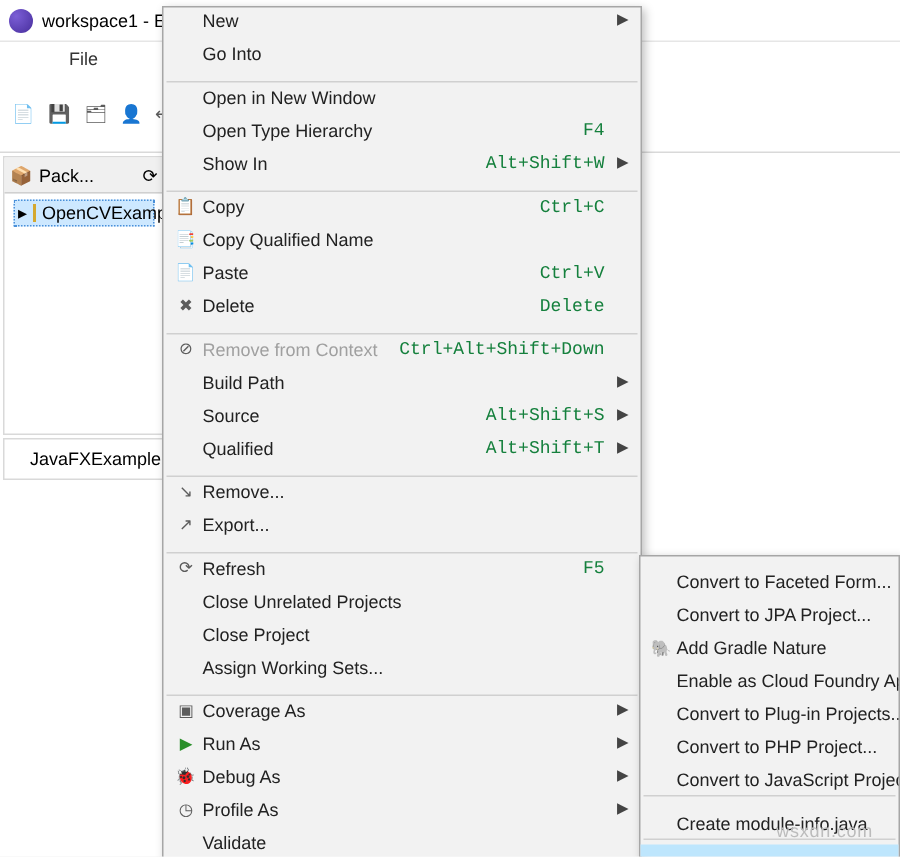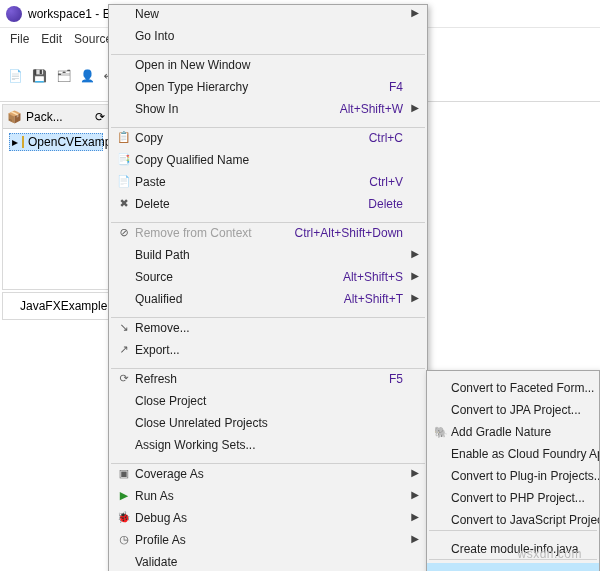--- a/index.html
+++ b/index.html
@@ -1,37 +1,37 @@
 <!DOCTYPE html>
 <html><head>
 <meta charset="utf-8">
 <style>
   * { box-sizing: border-box; margin: 0; padding: 0; font-family: "Segoe UI", Tahoma, sans-serif; font-size: 12px; }
   body { width: 600px; height: 571px; background: #fff; overflow: hidden; position: relative; }
   .titlebar { height: 28px; background: #fff; border-bottom: 1px solid #e6e6e6; display: flex; align-items: center; padding-left: 6px; }
   .titlebar .eclipse-icon { width: 16px; height: 16px; background: radial-gradient(circle at 30% 30%, #7b5ed6, #472e9c); border-radius: 50%; margin-right: 6px; }
   .menubar { height: 22px; display: flex; align-items: center; padding-left: 4px; }
-  .menubar span { padding: 2px 6px; color: #333; }
+  .menubar span { padding: 2px 6px; color: #333; margin-left: 36px; }
   .toolbar { height: 52px; border-bottom: 1px solid #d9d9d9; padding: 4px 6px; display: flex; flex-wrap: wrap; gap: 4px; align-items: center; }
   .tbtn { width: 20px; height: 20px; display: inline-flex; align-items: center; justify-content: center; color: #5c5c5c; }
   .pane { background: #fff; border: 1px solid #d9d9d9; margin: 2px; }
   .pack-header { height: 24px; display: flex; align-items: center; padding: 0 4px; background: #f0f0f0; border-bottom: 1px solid #d0d0d0; gap: 4px; }
   .pack-body { padding: 4px 6px; height: 160px; }
   .tree-item { display: flex; align-items: center; gap: 4px; padding: 2px 0; }
   .tree-item.sel { background: #cde8ff; border: 1px dotted #4a90d9; padding: 1px 2px; }
   .folder { width: 14px; height: 12px; background: #ffd870; border: 1px solid #d4a830; }
   .javafx { border: 1px solid #d9d9d9; margin: 2px; padding: 6px 17px; background: #fff; }
 
   .ctx-menu { position: absolute; top: 4px; left: 108px; width: 320px; background: #f2f2f2; border: 1px solid #a6a6a6; box-shadow: 2px 2px 6px rgba(0,0,0,0.25); padding: 2px 0; }
   .ctx-menu .row { display: flex; align-items: flex-start; height: 22px; padding: 0 24px 0 4px; color: #222; position: relative; }
   .ctx-menu .row.disabled { color: #a0a0a0; }
   .ctx-menu .sep { height: 0; border-top: 1px solid #d0d0d0; margin: 3px 2px; }
   .ctx-menu .ic { width: 22px; text-align: center; font-size: 11px; color: #5c5c5c; flex-shrink: 0; }
   .ctx-menu .lbl { flex: 1; }
-  .ctx-menu .shc { color: #4c1d95; margin-left: 8px; }
+  .ctx-menu .shc { color: #15803d; margin-left: 8px; font-family: Liberation Mono, monospace; }
   .ctx-menu .arrow { position: absolute; right: 8px; color: #444; font-size: 10px; }
 
   .submenu { position: absolute; top: 370px; left: 426px; width: 174px; background: #f2f2f2; border: 1px solid #a6a6a6; box-shadow: 2px 2px 6px rgba(0,0,0,0.25); padding: 2px 0; }
   .submenu .row { display: flex; align-items: flex-end; height: 22px; padding: 0 6px 0 4px; color: #222; white-space: nowrap; overflow: hidden; }
   .submenu .row.hl { background: #bee6fd; }
   .submenu .ic { width: 20px; text-align: center; font-size: 11px; color: #5c5c5c; flex-shrink: 0; }
   .submenu .sep { height: 0; border-top: 1px solid #d0d0d0; margin: 3px 2px; }
 
   .watermark { position: absolute; bottom: 10px; right: 18px; font-size: 12px; color: #bcbcbc; pointer-events: none; letter-spacing: 0.5px; }
 </style>
@@ -157,25 +157,25 @@
       <span class="lbl">Export...</span>
     </div>
   <div class="sep"></div>
   <div class="row">
       <span class="ic">⟳</span>
       <span class="lbl">Refresh</span>
       <span class="shc">F5</span>
     </div>
   <div class="row">
       <span class="ic"></span>
+      <span class="lbl">Close Unrelated Projects</span>
+    </div>
+  <div class="row">
+      <span class="ic"></span>
       <span class="lbl">Close Project</span>
-    </div>
-  <div class="row">
-      <span class="ic"></span>
-      <span class="lbl">Close Unrelated Projects</span>
     </div>
   <div class="row">
       <span class="ic"></span>
       <span class="lbl">Assign Working Sets...</span>
     </div>
   <div class="sep"></div>
   <div class="row">
       <span class="ic">▣</span>
       <span class="lbl">Coverage As</span>
       <span class="arrow">▶</span>

